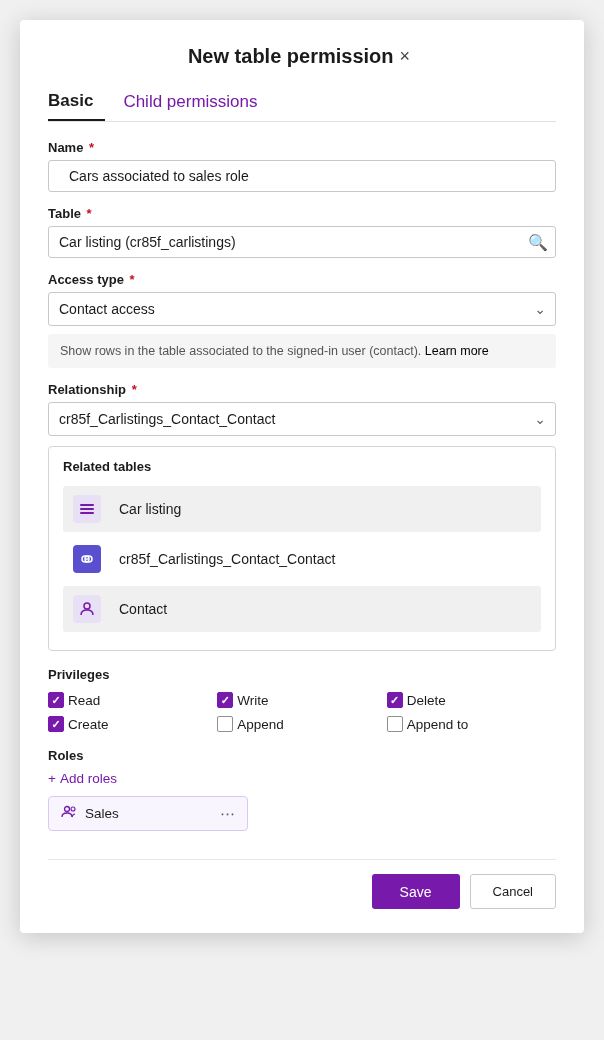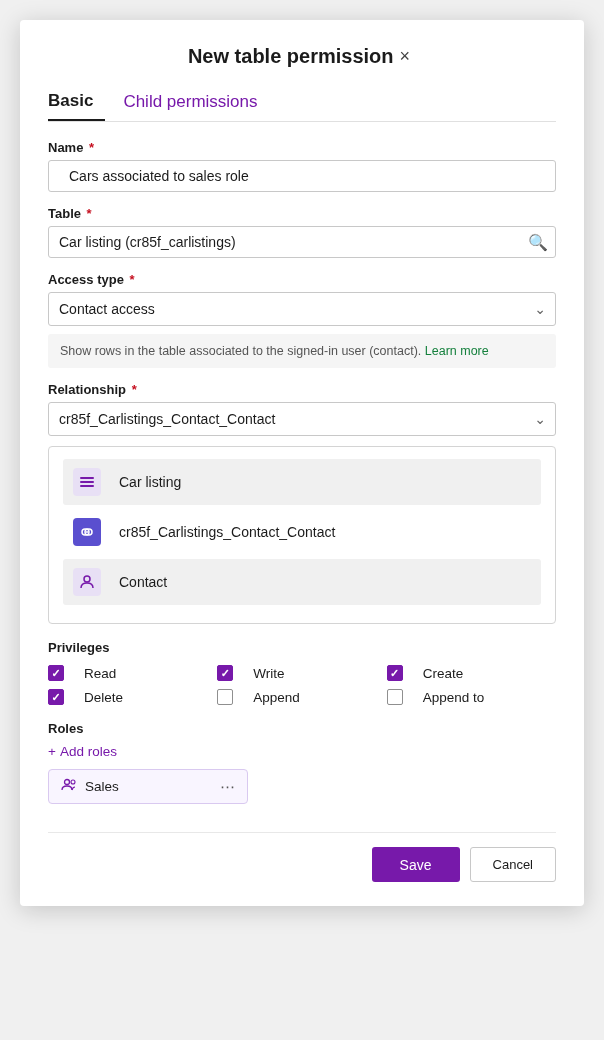--- a/index.html
+++ b/index.html
@@ -134,21 +134,21 @@
     }
     .info-box {
       background: #f5f5f5;
       border-radius: 3px;
       padding: 10px 12px;
       font-size: 12.5px;
       color: #555;
       margin-top: 8px;
     }
     .info-box a {
-      color: #15803d;
+      color: #000000;
       text-decoration: none;
     }
     .related-tables-box {
       border: 1px solid #d4d4d4;
       border-radius: 4px;
       padding: 12px 14px 14px 14px;
       margin-top: 10px;
     }
     .related-tables-label {
       font-size: 13px;
@@ -190,21 +190,21 @@
       margin-bottom: 10px;
     }
     .privileges-grid {
       display: grid;
       grid-template-columns: 1fr 1fr 1fr;
       gap: 8px 0;
     }
     .privilege-item {
       display: flex;
       align-items: center;
-      gap: 20px;
+      gap: 4px;
       font-size: 13.5px;
       color: #1b1b1b;
     }
     .checkbox {
       width: 16px;
       height: 16px;
       border: 1.5px solid #8f8f8f;
       border-radius: 2px;
       background: #fff;
       display: flex;
@@ -354,20 +354,21 @@
     </div>
     <div class="select-wrap">
       <select>
         <option selected="">cr85f_Carlistings_Contact_Contact</option>
       </select>
       <span class="select-chevron">⌄</span>
     </div>
   </div>
 
   <div class="related-tables-box">
+    <div class="related-tables-label">Related tables</div>
 
     <div class="related-item selected">
       <div class="related-item-icon icon-table">
         <svg width="16" height="16" viewBox="0 0 16 16" fill="none" xmlns="http://www.w3.org/2000/svg">
           <rect x="1" y="3" width="14" height="2" rx="1" fill="#7719aa"></rect>
           <rect x="1" y="7" width="14" height="2" rx="1" fill="#7719aa"></rect>
           <rect x="1" y="11" width="14" height="2" rx="1" fill="#7719aa"></rect>
         </svg>
       </div>
       <span>Car listing</span>
@@ -402,26 +403,26 @@
       <div class="privilege-item">
         <div class="checkbox checked"></div>
         <span>Read</span>
       </div>
       <div class="privilege-item">
         <div class="checkbox checked"></div>
         <span>Write</span>
       </div>
       <div class="privilege-item">
         <div class="checkbox checked"></div>
+        <span>Delete</span>
+      </div>
+
+      <div class="privilege-item">
+        <div class="checkbox checked"></div>
         <span>Create</span>
-      </div>
-
-      <div class="privilege-item">
-        <div class="checkbox checked"></div>
-        <span>Delete</span>
       </div>
       <div class="privilege-item">
         <div class="checkbox"></div>
         <span>Append</span>
       </div>
       <div class="privilege-item">
         <div class="checkbox"></div>
         <span>Append to</span>
       </div>
     </div>

